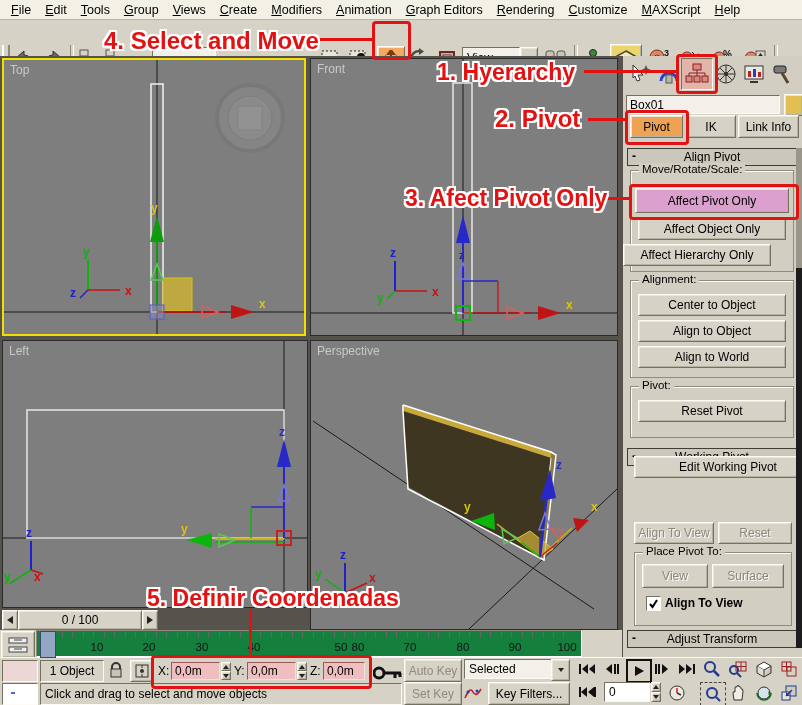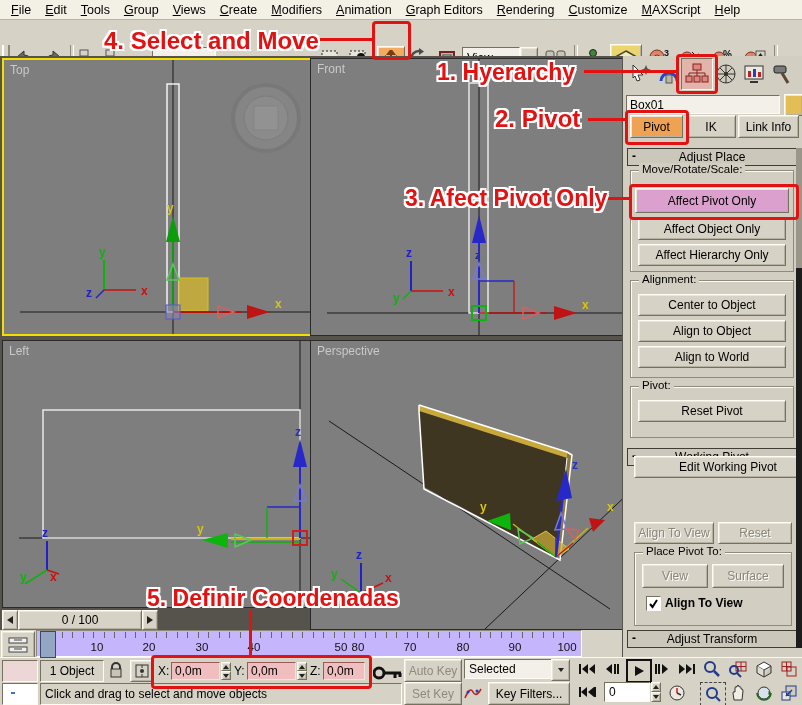--- a/index.html
+++ b/index.html
@@ -17,21 +17,21 @@
   
   #menubar{position:absolute;left:0;top:0;width:802px;height:20px;background:#f3f1e6;
            border-bottom:1px solid #b8b4a6;display:flex;align-items:center;padding-left:4px;box-sizing:border-box;}
   .mitem{display:inline-block;padding:2px 7px;font-size:12.5px;white-space:nowrap;}
   .mitem::first-letter{text-decoration:underline;}
   
   #toolbar{position:absolute;left:0;top:20px;width:802px;height:36px;background:#d6d2c6;
            border-bottom:1px solid #8d8a7c;}
   .tsep{position:absolute;top:25px;width:2px;height:26px;border-left:1px solid #8d8a7c;border-right:1px solid #fff;}
   
-  .vp{position:absolute;background:#7e7e7e;overflow:hidden;padding-left:16px;}
+  .vp{position:absolute;background:#7e7e7e;overflow:hidden;}
   .vplabel{position:absolute;left:6px;top:3px;color:#c9c9c9;font-size:12px;z-index:5;}
   #vparea{position:absolute;left:0;top:56px;width:622px;height:574px;background:#55534b;}
   
   #cmdpanel{position:absolute;left:622px;top:56px;width:180px;height:601px;background:#d2cec2;border-left:1px solid #55534b;}
   .roll{position:absolute;left:4px;width:168px;height:16px;background:#cbc7ba;border:1px solid #3f3d35;
         font-size:12px;display:flex;align-items:center;justify-content:center;}
   .roll .minus{position:absolute;left:4px;top:0;font-weight:bold;}
   .grp{position:absolute;border:1px solid #8f8b7c;box-shadow:inset 1px 1px 0 #fefcf6;}
   .grplabel{position:absolute;top:-8px;left:8px;background:#d2cec2;padding:0 3px;font-size:11.5px;}
   
@@ -41,21 +41,21 @@
   .rline{position:absolute;background:#e21212;z-index:47;}
   
   .field{position:absolute;border:1px solid;border-color:#75715f #fdfbf4 #fdfbf4 #75715f;
          background:#f2f0e8;font-size:12px;display:flex;align-items:center;padding-left:3px;box-sizing:border-box;}
   .pink{background:#f0bebe;border-color:#9a5a5a #fbdddd #fbdddd #9a5a5a;}
   .spin{position:absolute;width:10px;display:flex;flex-direction:column;}
   .spin .raised{flex:1;display:flex;align-items:center;justify-content:center;}
   .tri-u{width:0;height:0;border-left:3px solid transparent;border-right:3px solid transparent;border-bottom:4px solid #222;}
   .tri-d{width:0;height:0;border-left:3px solid transparent;border-right:3px solid transparent;border-top:4px solid #222;}
   
-  #ruler{position:absolute;left:36px;top:630px;width:546px;height:27px;background:#c4b5fd;
+  #ruler{position:absolute;left:36px;top:630px;width:546px;height:27px;background:#15803d;
          border:1px solid;border-color:#8d8a7c #fff #fff #8d8a7c;box-sizing:border-box;}
   .tick{position:absolute;top:10px;transform:translateX(-50%);font-size:11.5px;color:#111;}
   .tickstrip{position:absolute;left:4px;top:1px;width:530px;height:6px;
              background:repeating-linear-gradient(90deg,#666 0,#666 1px,transparent 1px,transparent 10.45px);}
   svg text{font-family:"Liberation Sans",sans-serif;}
 </style>
 </head>
 <body>
 
 <div id="screen">
@@ -427,32 +427,32 @@
       </div>
     <div class="abs raised btn" style="left:63px;top:59px;width:48px;height:21px;">
         <span>IK</span>
       </div>
     <div class="abs raised btn" style="left:115px;top:59px;width:59px;height:21px;">
         <span>Link Info</span>
       </div>
 
     <div class="roll" style="top:92px;">
       <span class="minus">-</span>
-      <span>Adjust Place</span>
+      <span>Align Pivot</span>
     </div>
     <div class="grp" style="left:7px;top:114px;width:162px;height:100px;">
       <span class="grplabel">Move/Rotate/Scale:</span>
     </div>
     <div class="abs raised btn" style="left:12px;top:132px;width:152px;height:23px;background:#dca0ce;">
         <span>Affect Pivot Only</span>
       </div>
     <div class="abs raised btn" style="left:15px;top:162px;width:146px;height:20px;">
         <span>Affect Object Only</span>
       </div>
-    <div class="abs raised btn" style="left:15px;top:188px;width:146px;height:20px;">
+    <div class="abs raised btn" style="left:0;top:188px;width:146px;height:20px;">
         <span>Affect Hierarchy Only</span>
       </div>
 
     <div class="grp" style="left:7px;top:224px;width:162px;height:96px;">
       <span class="grplabel">Alignment:</span>
     </div>
     <div class="abs raised btn" style="left:15px;top:238px;width:146px;height:20px;">
         <span>Center to Object</span>
       </div>
     <div class="abs raised btn" style="left:15px;top:264px;width:146px;height:20px;">

